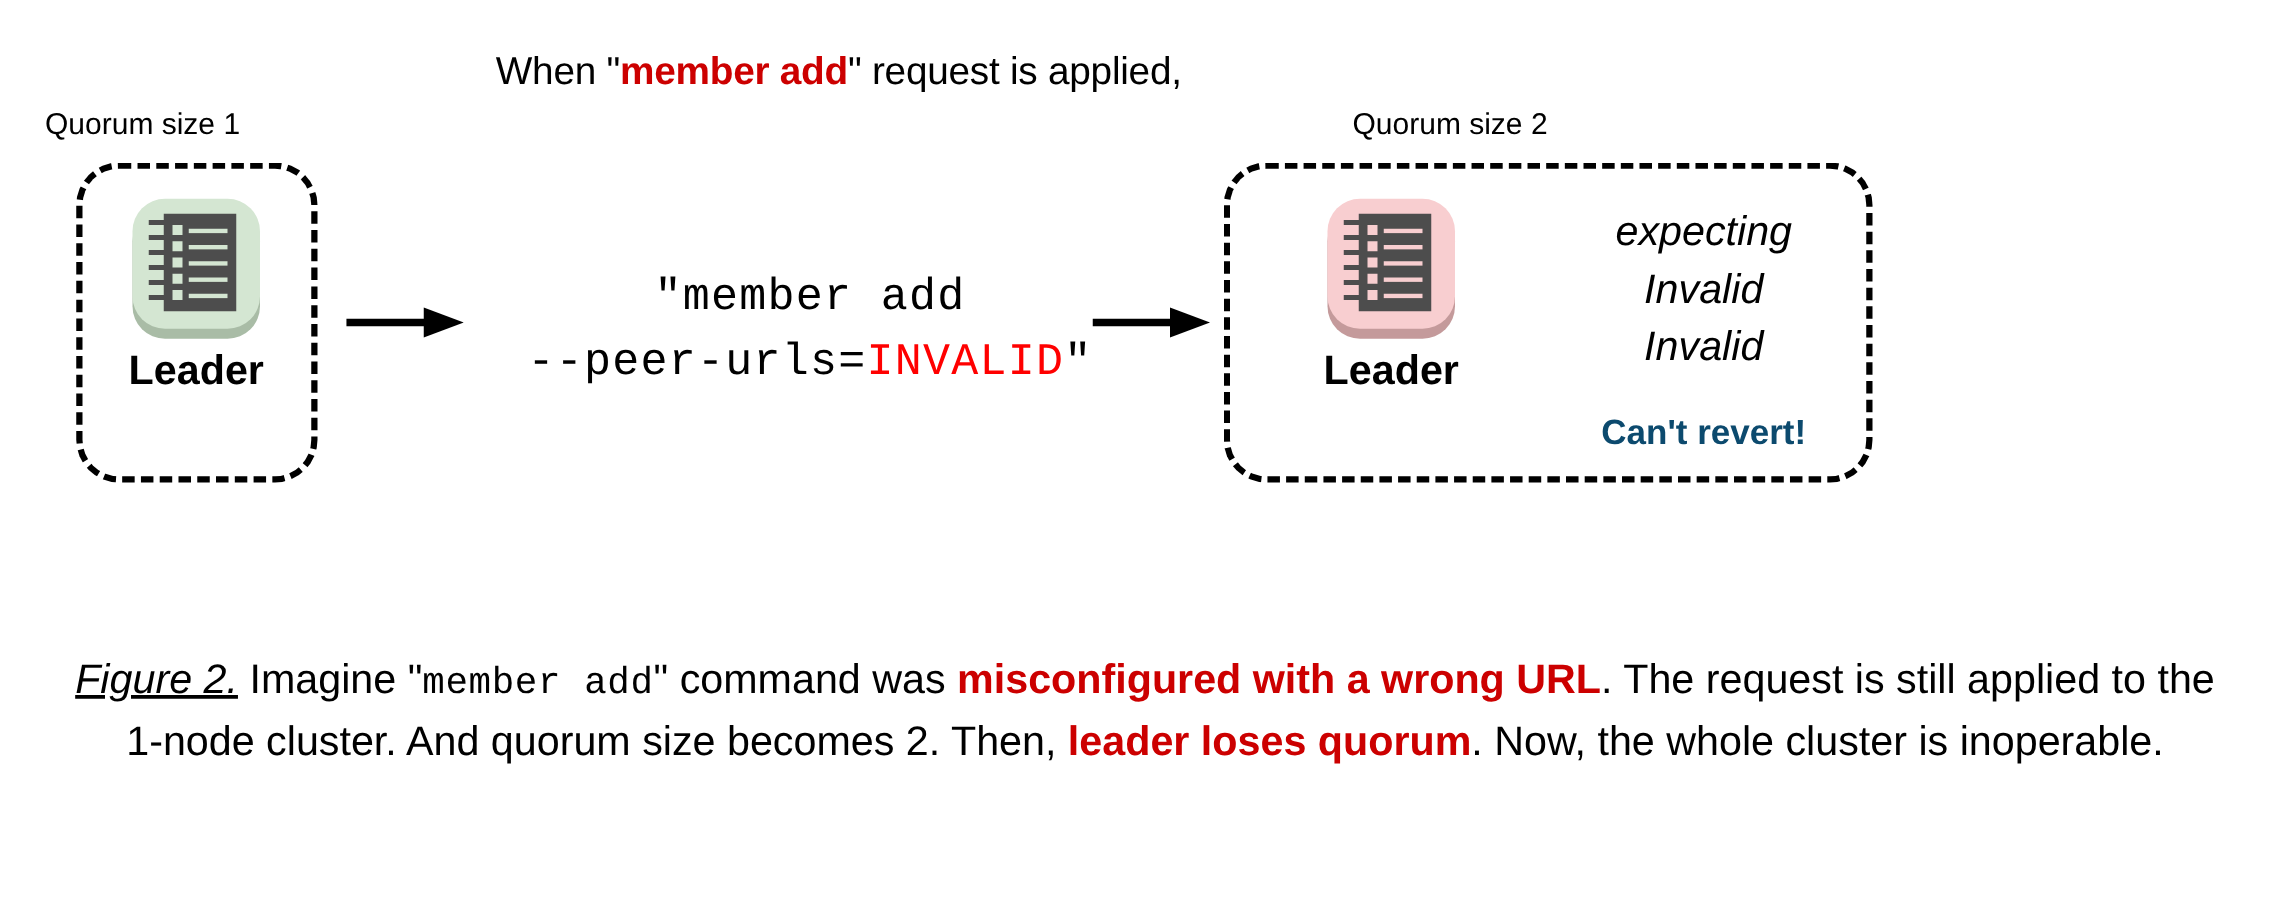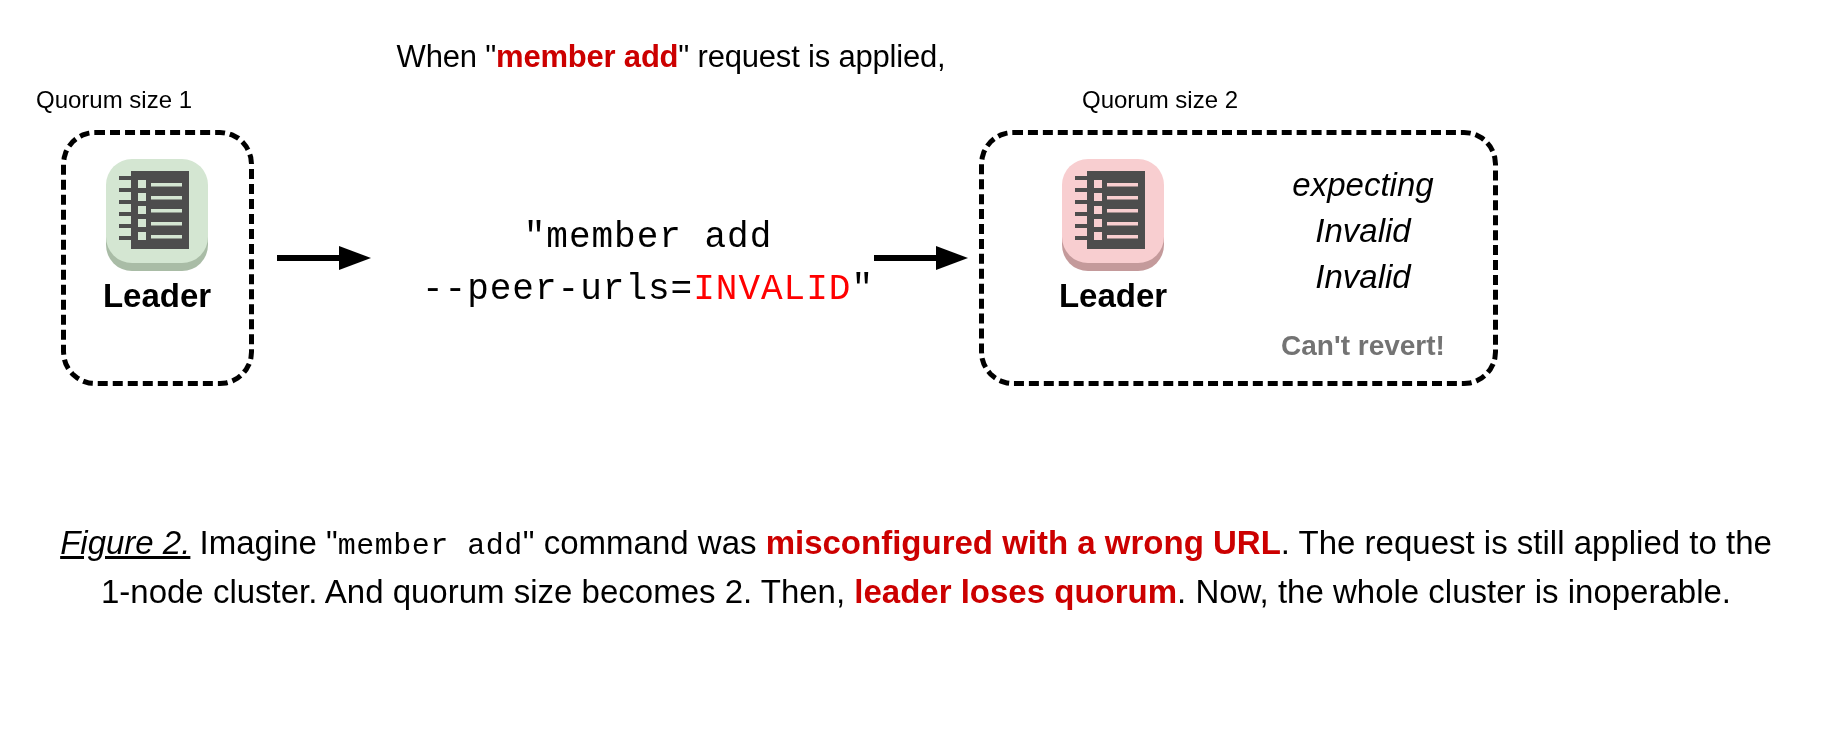--- a/index.html
+++ b/index.html
@@ -126,21 +126,21 @@
     font-style: italic;
     font-size: 33px;
     line-height: 46px;
   }
   #cant-revert {
     position: absolute;
     left: 1238px;
     top: 330px;
     width: 250px;
     text-align: center;
-    color: #737373;
+    color: #0c4a6e;
     font-weight: bold;
     font-size: 28px;
     line-height: 32px;
   }
 
   
   .arrow { position: absolute; }
   #arrow-left  { left: 277px;  top: 243px; }
   #arrow-right { left: 874px;  top: 243px; }
 

